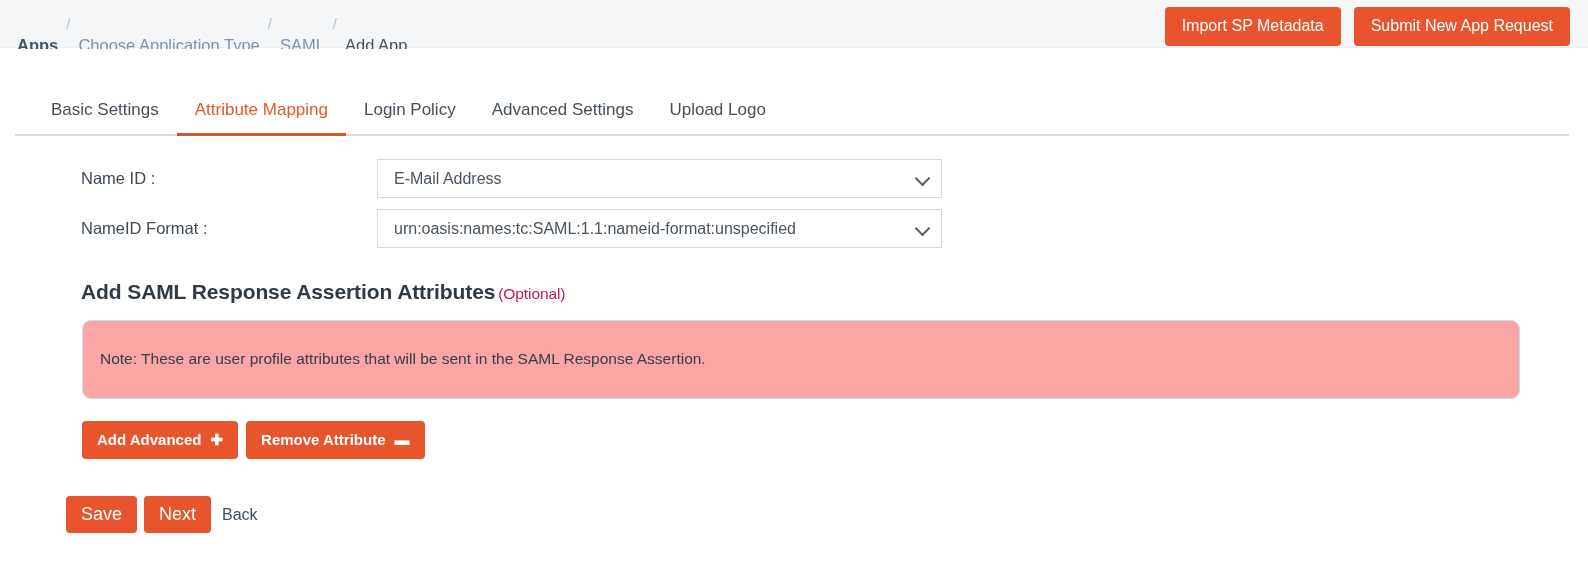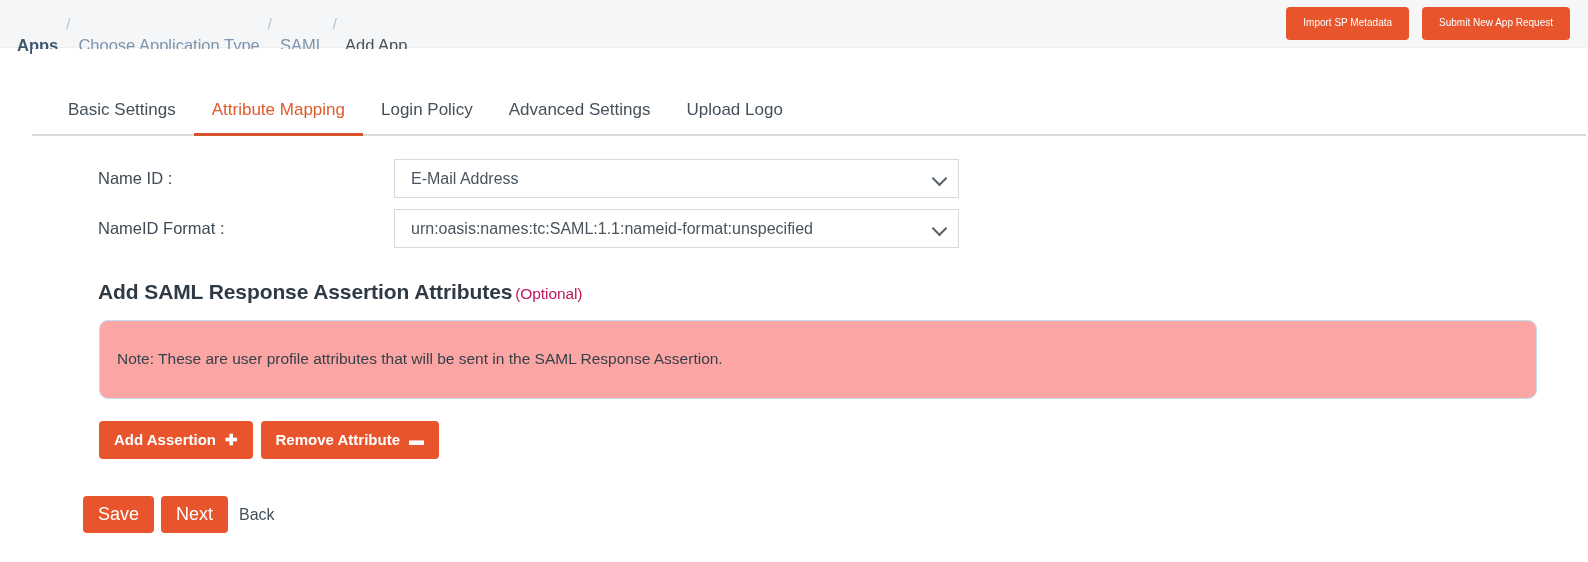--- a/index.html
+++ b/index.html
@@ -62,21 +62,21 @@
     border: none;
     border-radius: 4px;
     font-family: "Liberation Sans", sans-serif;
     cursor: pointer;
     color: #ffffff;
     background: #e8552c;
     line-height: 1;
     white-space: nowrap;
   }
   .btn-top {
-    font-size: 10px;
+    font-size: 16px;
     padding: 11px 17px 12px 17px;
   }
   .btn-attr {
     font-size: 15px;
     font-weight: bold;
     padding: 11px 15px 12px 15px;
     display: inline-flex;
     align-items: center;
     gap: 9px;
   }
@@ -97,21 +97,21 @@
     display: inline-block;
     font-size: 15px;
     font-weight: bold;
     line-height: 1;
     transform: translateY(-0.5px);
   }
 
   
   .card {
     position: absolute;
-    left: 32px;
+    left: 15px;
     top: 49px;
     width: 1556px;
     height: 513px;
     background: #ffffff;
     box-sizing: border-box;
   }
 
   
   .tabs {
     position: relative;
@@ -305,21 +305,21 @@
     <h2 class="section-head">
       <span>Add SAML Response Assertion Attributes</span><span class="optional">(Optional)</span>
     </h2>
 
     <div class="note">
       <span>Note: These are user profile attributes that will be sent in the SAML Response Assertion.</span>
     </div>
 
     <div class="attr-actions">
       <button class="btn btn-attr">
-        <span>Add Assertion</span>
+        <span>Add Advanced</span>
         <span class="ico-sign">✚</span>
       </button>
       <button class="btn btn-attr">
         <span>Remove Attribute</span>
         <span class="ico-sign">▬</span>
       </button>
     </div>
 
     <div class="bottom-actions">
       <button class="btn btn-small">Save</button>

